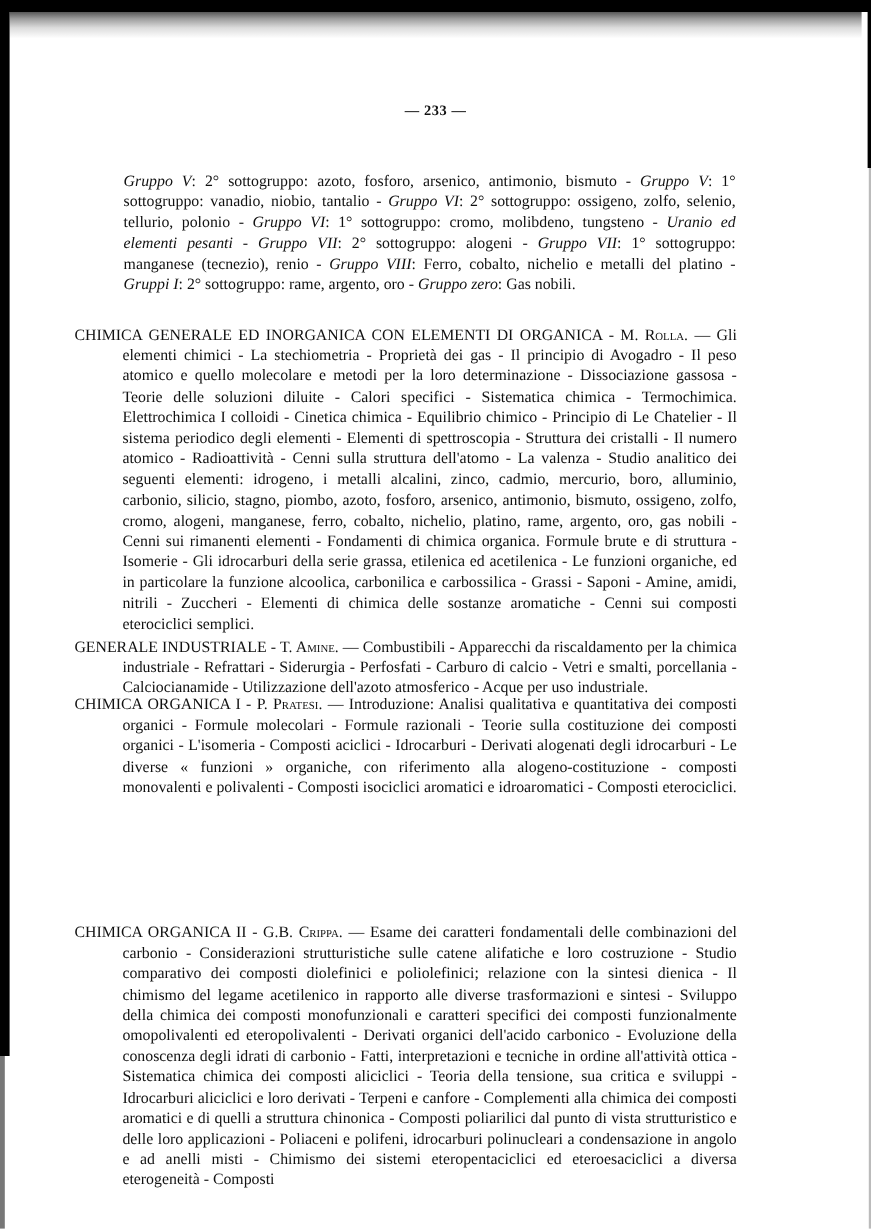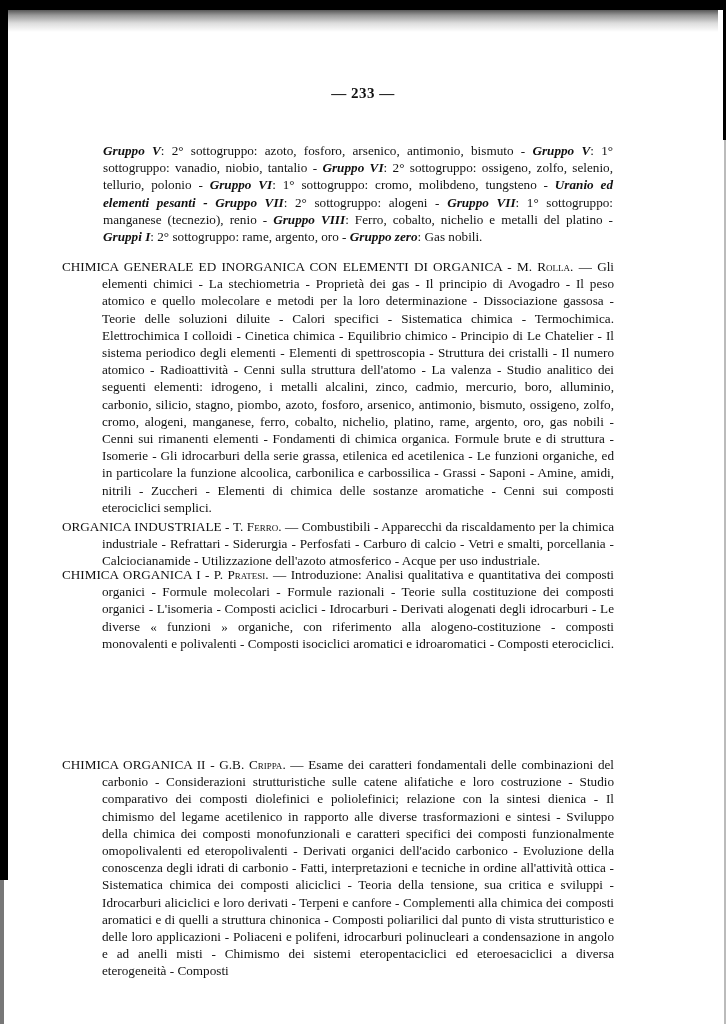--- a/index.html
+++ b/index.html
@@ -15,31 +15,31 @@
     background: linear-gradient(#3a3a3a 0%, #8a8a8a 25%, #d6d6d6 60%, rgba(255,255,255,0) 100%);
     opacity: 0.85;
   }
   .left-edge { position: absolute; left: 0; top: 10px; width: 8px; height: 870px; background: #000; }
   .left-edge-lower { position: absolute; left: 0; top: 880px; width: 4px; height: 144px; background: #777; }
   .right-edge { position: absolute; right: 0; top: 10px; width: 3px; height: 130px; background: #000; }
   .right-edge-lower { position: absolute; right: 0; top: 140px; width: 2px; height: 884px; background: #bbb; }
 
   .page-number {
     position: absolute; top: 85px; left: 0; width: 726px; text-align: center;
-    font-size: 15px; font-weight: bold; letter-spacing: 0.5px;
+    font-size: 12px; font-weight: bold; letter-spacing: 0.5px;
   }
   .para {
     position: absolute; left: 103px; width: 510px;
     font-size: 13.2px; line-height: 17.2px; text-align: justify;
   }
-  .para i { font-weight: bold; }
+  .para i { font-weight: normal; }
   .entry {
     position: absolute; left: 62px; width: 552px;
     font-size: 13.2px; line-height: 17.2px; text-align: justify;
-    padding-left: 40px; text-indent: -40px; box-sizing: border-box;
+    padding-left: 40px; text-indent: -40px; box-sizing: border-box; margin-top: 12px;
   }
   .sc { font-variant: small-caps; }
   .head { }
 </style>
 </head>
 <body>
 
 <div class="top-bar"></div>
 <div class="top-noise"></div>
 <div class="left-edge"></div>
@@ -49,21 +49,21 @@
 
 <div class="page-number">— 233 —</div>
 
 <p class="para" id="intro" style="top:142px; margin:0;"><i>Gruppo V</i><span>: 2° sottogruppo: azoto, fosforo, arsenico, antimonio, bismuto - </span><i>Gruppo V</i><span>: 1° sottogruppo: vanadio, niobio, tantalio - </span><i>Gruppo VI</i><span>: 2° sottogruppo: ossigeno, zolfo, selenio, tellurio, polonio - </span><i>Gruppo VI</i><span>: 1° sottogruppo: cromo, molibdeno, tungsteno - </span><i>Uranio ed elementi pesanti - Gruppo VII</i><span>: 2° sottogruppo: alogeni - </span><i>Gruppo VII</i><span>: 1° sottogruppo: manganese (tecnezio), renio - </span><i>Gruppo VIII</i><span>: Ferro, cobalto, nichelio e metalli del platino - </span><i>Gruppi I</i><span>: 2° sottogruppo: rame, argento, oro - </span><i>Gruppo zero</i><span>: Gas nobili.</span></p>
 
 <div class="entry" style="top:258px;">
   <span class="head">CHIMICA GENERALE ED INORGANICA CON ELEMENTI DI ORGANICA - </span><span class="sc">M. Rolla</span><span>. — Gli elementi chimici - La stechiometria - Proprietà dei gas - Il principio di Avogadro - Il peso atomico e quello molecolare e metodi per la loro determinazione - Dissociazione gassosa - Teorie delle soluzioni diluite - Calori specifici - Sistematica chimica - Termochimica. Elettrochimica I colloidi - Cinetica chimica - Equilibrio chimico - Principio di Le Chatelier - Il sistema periodico degli elementi - Elementi di spettroscopia - Struttura dei cristalli - Il numero atomico - Radioattività - Cenni sulla struttura dell'atomo - La valenza - Studio analitico dei seguenti elementi: idrogeno, i metalli alcalini, zinco, cadmio, mercurio, boro, alluminio, carbonio, silicio, stagno, piombo, azoto, fosforo, arsenico, antimonio, bismuto, ossigeno, zolfo, cromo, alogeni, manganese, ferro, cobalto, nichelio, platino, rame, argento, oro, gas nobili - Cenni sui rimanenti elementi - Fondamenti di chimica organica. Formule brute e di struttura - Isomerie - Gli idrocarburi della serie grassa, etilenica ed acetilenica - Le funzioni organiche, ed in particolare la funzione alcoolica, carbonilica e carbossilica - Grassi - Saponi - Amine, amidi, nitrili - Zuccheri - Elementi di chimica delle sostanze aromatiche - Cenni sui composti eterociclici semplici.</span>
 </div>
 
 <div class="entry" style="top:518px;">
-  <span class="head">ORGANICA INDUSTRIALE - </span><span class="sc">T. Ferro</span><span>. — Combustibili - Apparecchi da riscaldamento per la chimica industriale - Refrattari - Siderurgia - Perfosfati - Carburo di calcio - Vetri e smalti, porcellania - Calciocianamide - Utilizzazione dell'azoto atmosferico - Acque per uso industriale.</span>
+  <span class="head">GENERALE INDUSTRIALE - </span><span class="sc">T. Amine</span><span>. — Combustibili - Apparecchi da riscaldamento per la chimica industriale - Refrattari - Siderurgia - Perfosfati - Carburo di calcio - Vetri e smalti, porcellania - Calciocianamide - Utilizzazione dell'azoto atmosferico - Acque per uso industriale.</span>
 </div>
 
 <div class="entry" style="top:566px;">
   <span class="head">CHIMICA ORGANICA I - </span><span class="sc">P. Pratesi</span><span>. — Introduzione: Analisi qualitativa e quantitativa dei composti organici - Formule molecolari - Formule razionali - Teorie sulla costituzione dei composti organici - L'isomeria - Composti aciclici - Idrocarburi - Derivati alogenati degli idrocarburi - Le diverse « funzioni » organiche, con riferimento alla alogeno-costituzione - composti monovalenti e polivalenti - Composti isociclici aromatici e idroaromatici - Composti eterociclici.</span>
 </div>
 
 <div class="entry" style="top:756px;">
   <span class="head">CHIMICA ORGANICA II - G.B. </span><span class="sc">Crippa</span><span>. — Esame dei caratteri fondamentali delle combinazioni del carbonio - Considerazioni strutturistiche sulle catene alifatiche e loro costruzione - Studio comparativo dei composti diolefinici e poliolefinici; relazione con la sintesi dienica - Il chimismo del legame acetilenico in rapporto alle diverse trasformazioni e sintesi - Sviluppo della chimica dei composti monofunzionali e caratteri specifici dei composti funzionalmente omopolivalenti ed eteropolivalenti - Derivati organici dell'acido carbonico - Evoluzione della conoscenza degli idrati di carbonio - Fatti, interpretazioni e tecniche in ordine all'attività ottica - Sistematica chimica dei composti aliciclici - Teoria della tensione, sua critica e sviluppi - Idrocarburi aliciclici e loro derivati - Terpeni e canfore - Complementi alla chimica dei composti aromatici e di quelli a struttura chinonica - Composti poliarilici dal punto di vista strutturistico e delle loro applicazioni - Poliaceni e polifeni, idrocarburi polinucleari a condensazione in angolo e ad anelli misti - Chimismo dei sistemi eteropentaciclici ed eteroesaciclici a diversa eterogeneità - Composti</span>
 </div>
 

